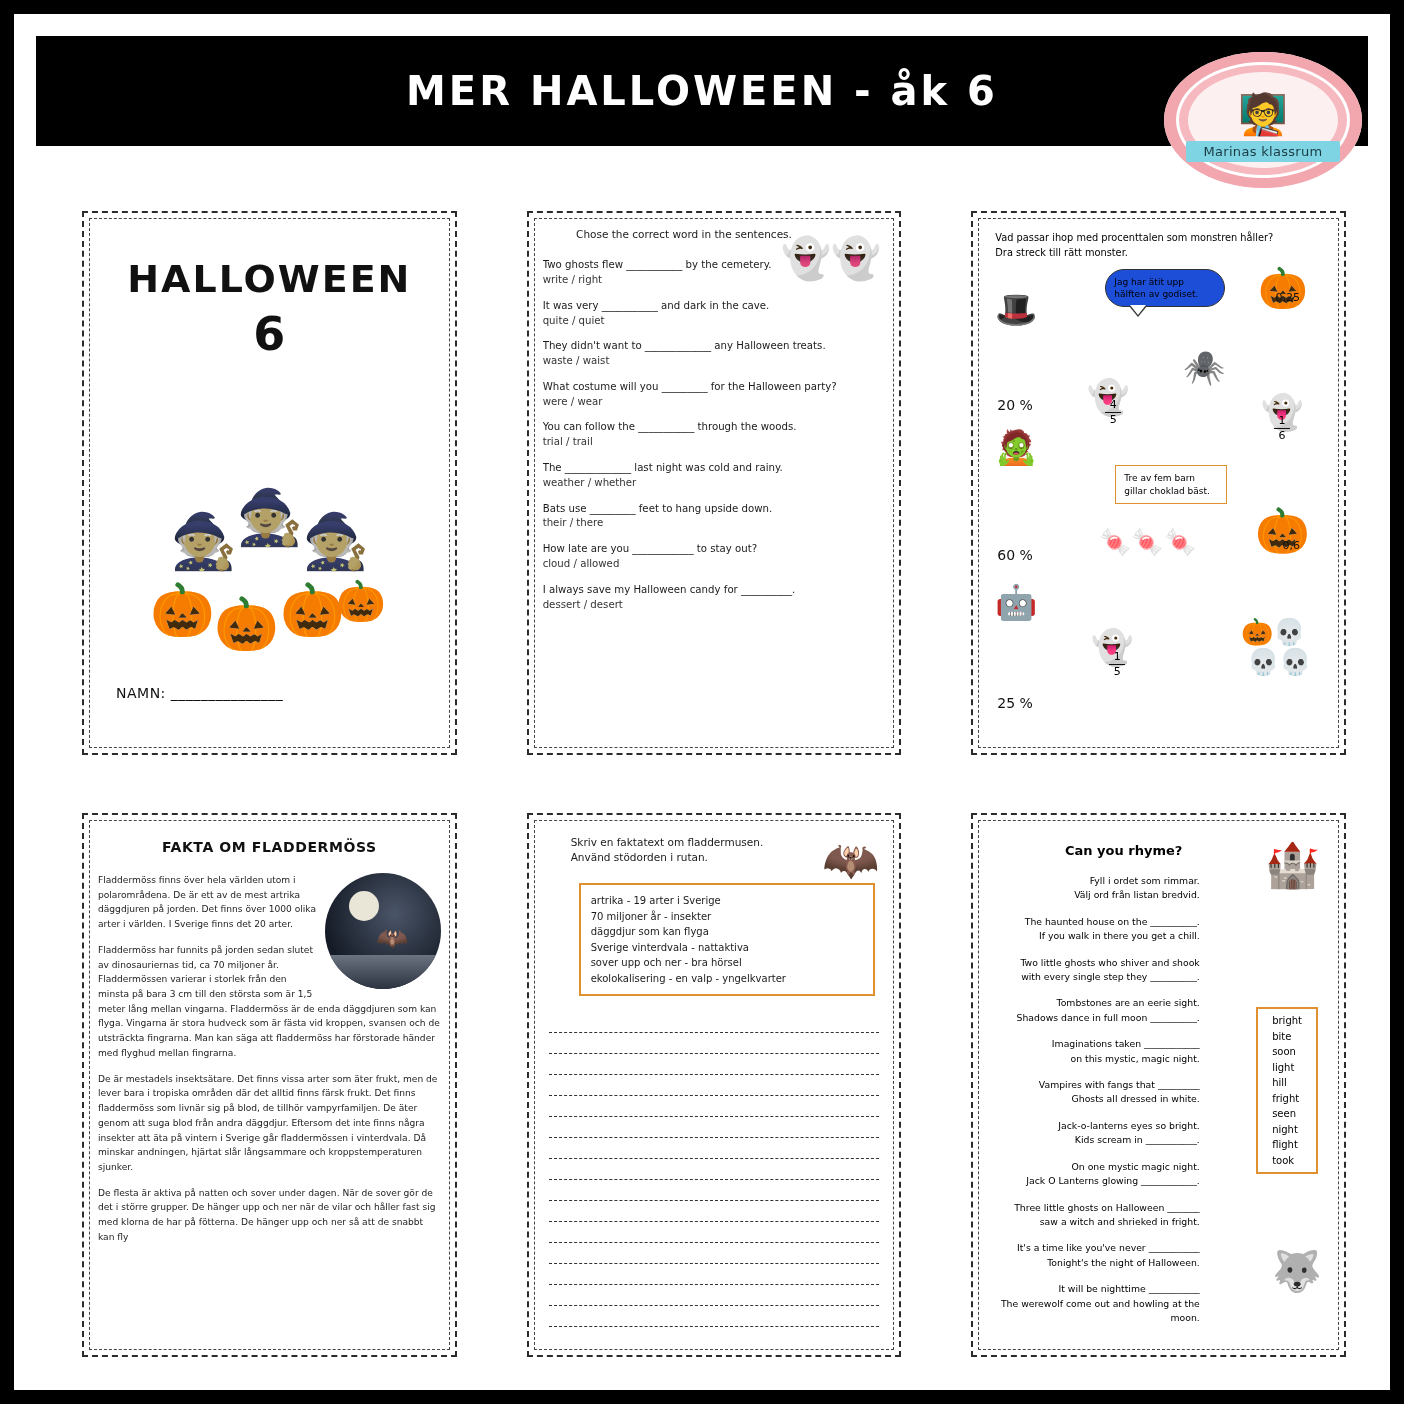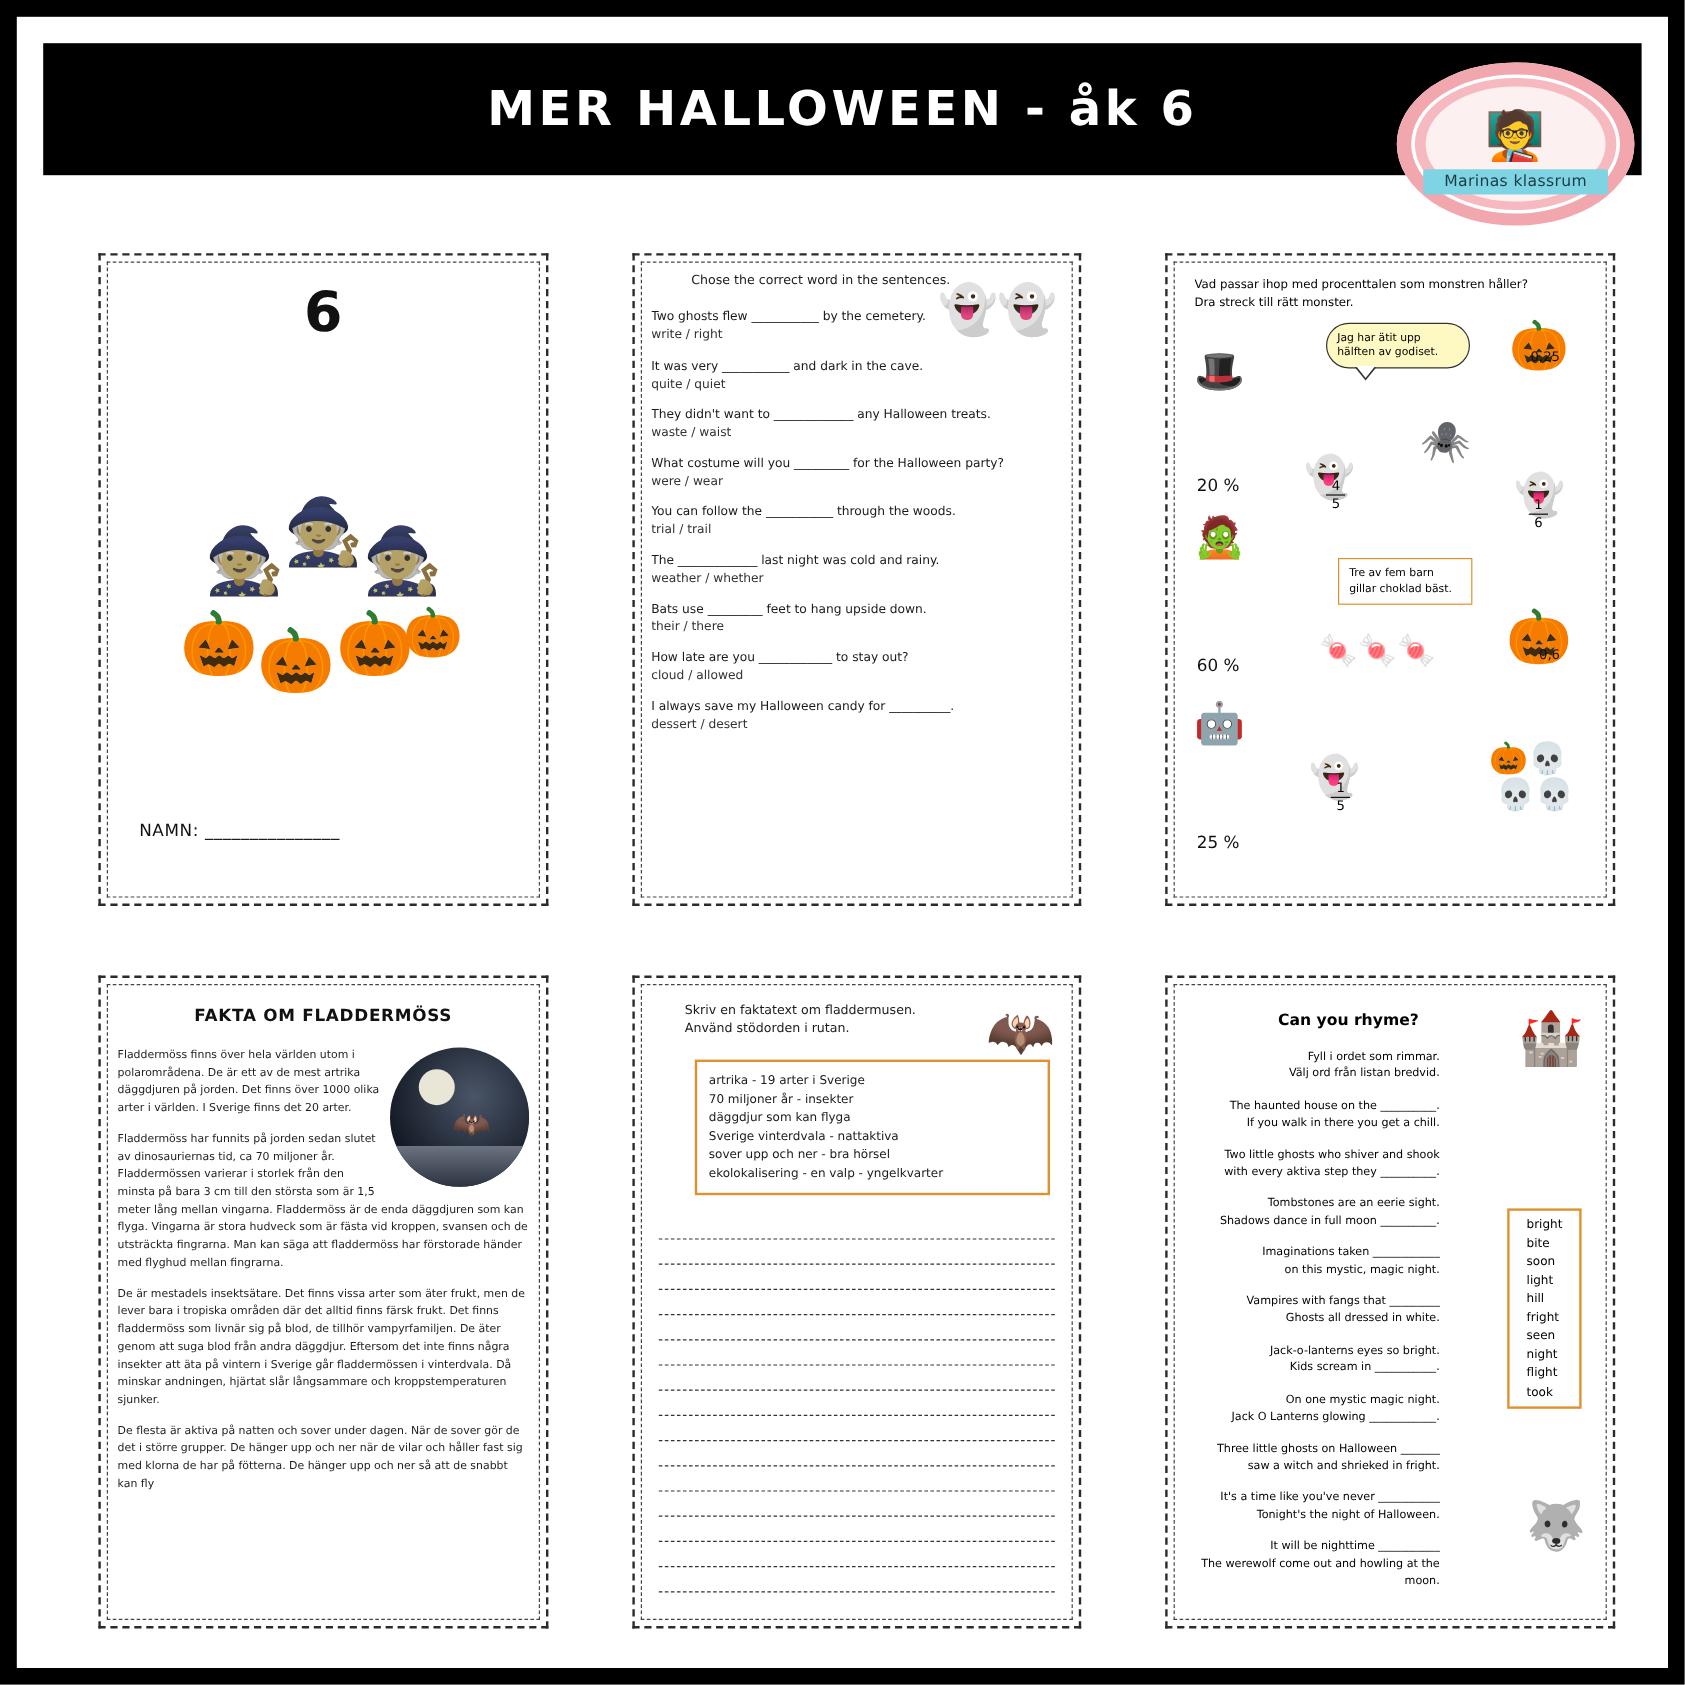--- a/index.html
+++ b/index.html
@@ -153,21 +153,21 @@
   }
 
   
   .m-wrap { position:absolute; inset:0; }
   .m-head { font-size: 9.8px; line-height:1.5; padding: 4px 6px 0 8px; }
   .m-item { position:absolute; font-size: 14px; color:#111; }
   .m-img { position:absolute; font-size: 34px; }
   .bubble {
     position:absolute;
     border:1px solid #333; border-radius: 19px;
-    background:#fef9c3; font-size: 9px; padding: 6px 8px;
+    background:#1d4ed8; font-size: 9px; padding: 6px 8px;
     line-height: 1.35;
     width: 120px;
   }
   .bubble:after{
     content:""; position:absolute; left: 24px; bottom:-9px;
     border-left: 8px solid transparent; border-right: 8px solid transparent;
     border-top: 10px solid #fff;
   }
   .bubble:before{
     content:""; position:absolute; left: 23px; bottom:-11px;
@@ -254,20 +254,21 @@
       <div class="logo-person">🧑‍🏫</div>
     </div>
     <div class="logo-label">Marinas klassrum</div>
   </div>
 
   <div class="grid">
 
     <div class="sheet dashed">
       <div class="inner-dash"></div>
       <div class="sheet-body">
+        <div class="cover-title">HALLOWEEN</div>
         <div class="cover-grade">6</div>
         <div class="cover-art">
           <span class="witch" style="left: 26px;">🧙</span>
           <span class="witch" style="left: 92px; bottom: 110px;">🧙</span>
           <span class="witch" style="left: 158px;">🧙</span>
           <span class="pump" style="left: 6px;">🎃</span>
           <span class="pump" style="left: 70px; bottom: 4px;">🎃</span>
           <span class="pump" style="left: 136px;">🎃</span>
           <span class="pump" style="left: 192px; bottom: 34px; font-size:40px;">🎃</span>
         </div>
@@ -439,21 +440,21 @@
         <span class="wolf">🐺</span>
         <div class="rh-title" style="padding-right: 70px;">Can you rhyme?</div>
         <div class="rh-body">
           <p>
             <span>Fyll i ordet som rimmar.</span><br>
             <span>Välj ord från listan bredvid.</span>
           </p>
           <p style="white-space:pre-line">The haunted house on the __________.
 If you walk in there you get a chill.</p>
           <p style="white-space:pre-line">Two little ghosts who shiver and shook
-with every aktiva step they __________.</p>
+with every single step they __________.</p>
           <p style="white-space:pre-line">Tombstones are an eerie sight.
 Shadows dance in full moon __________.</p>
           <p style="white-space:pre-line">Imaginations taken ____________
 on this mystic, magic night.</p>
           <p style="white-space:pre-line">Vampires with fangs that _________
 Ghosts all dressed in white.</p>
           <p style="white-space:pre-line">Jack-o-lanterns eyes so bright.
 Kids scream in ___________.</p>
           <p style="white-space:pre-line">On one mystic magic night.
 Jack O Lanterns glowing ____________.</p>

